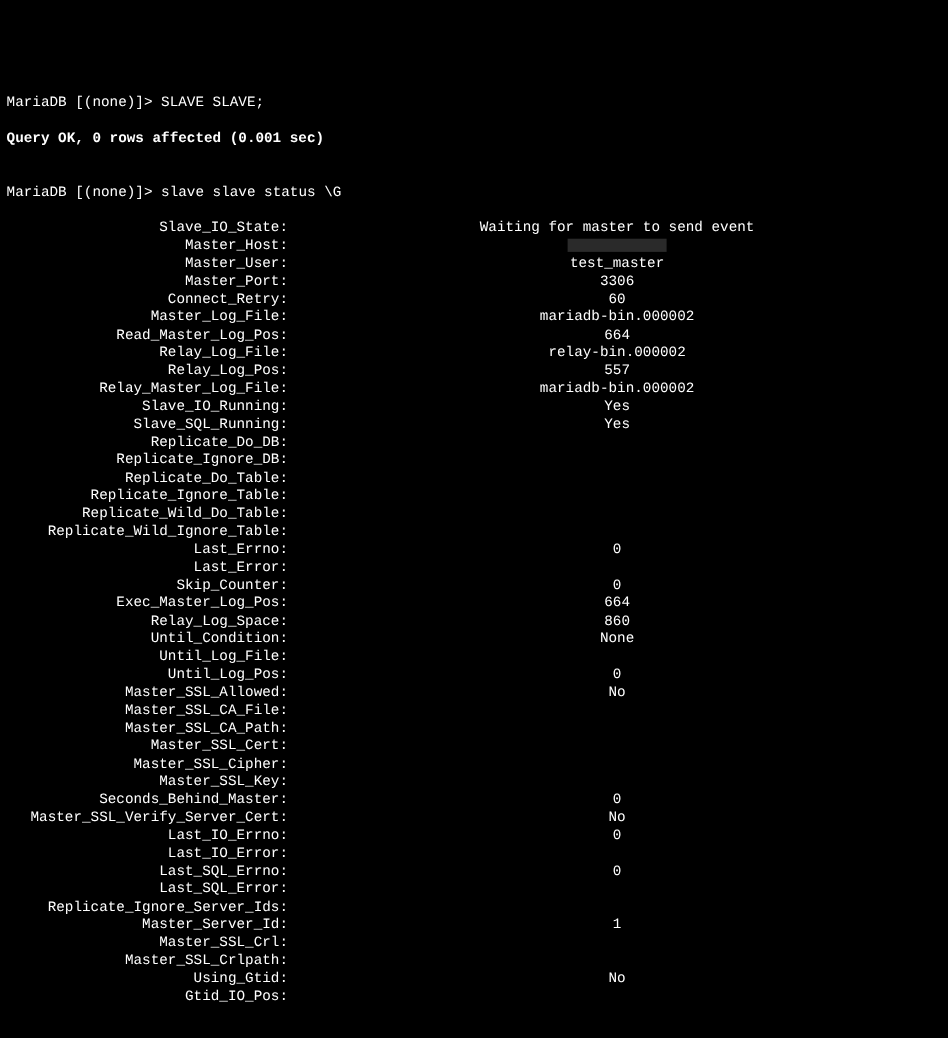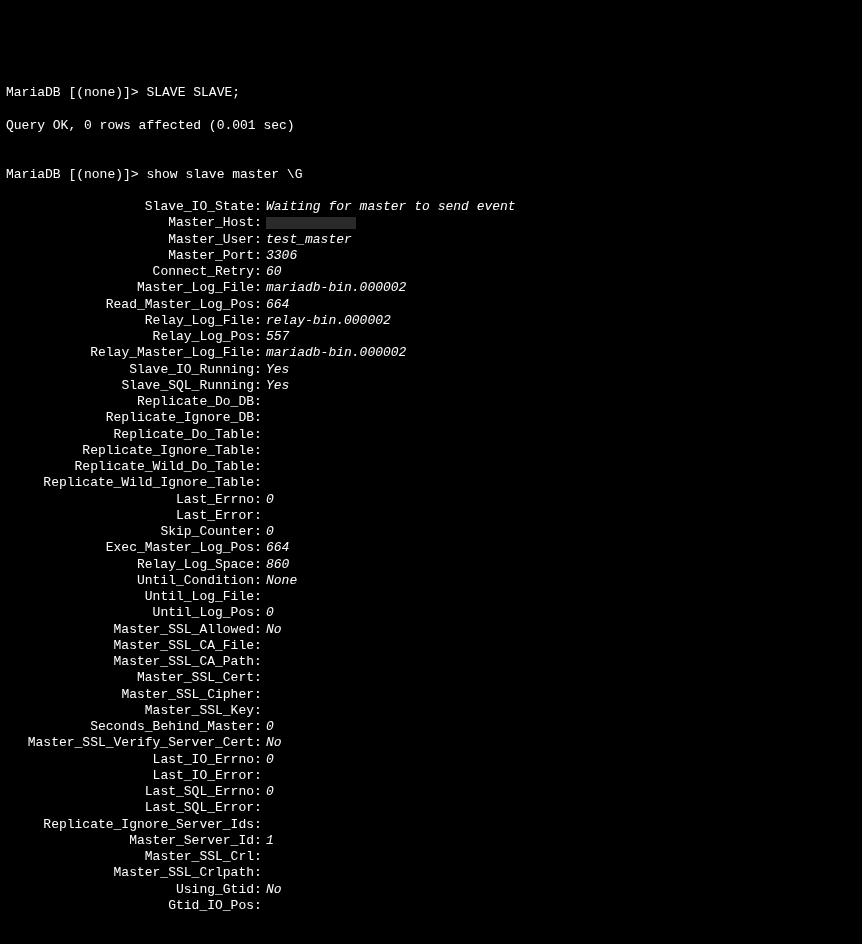--- a/index.html
+++ b/index.html
@@ -12,38 +12,37 @@
       color: #ffffff;
       font-family: "Courier New", Courier, monospace;
       font-size: 13px;
       line-height: 1.25;
       padding: 4px 6px;
       width: 862px;
       white-space: pre;
       overflow: hidden;
     }
     .bold {
-      font-weight: normal;
+      font-weight: bold;
     }
     .row {
       display: flex;
     }
     .label {
       width: 248px;
       text-align: right;
       padding-right: 0;
     }
     .sep {
       width: 12px;
       text-align: left;
     }
     .value {
       flex: 1;
-      text-align: left;
-      font-style: italic;
+      text-align: center;
     }
     .redacted {
       display: inline-block;
       width: 90px;
       height: 12px;
       background: #2a2a2a;
       vertical-align: middle;
     }
     #rows-container .row .value {
       white-space: pre;
@@ -51,19 +50,19 @@
   </style>
 </head>
 <body>
 
 
 
 <div>
 <div><span>MariaDB [(none)]&gt; </span><span>SLAVE SLAVE;</span></div>
 <div class="bold">Query OK, 0 rows affected (0.001 sec)</div>
 <div></div>
-<div><span>MariaDB [(none)]&gt; </span><span>show slave master \G</span></div>
+<div><span>MariaDB [(none)]&gt; </span><span>slave slave status \G</span></div>
 <div id="rows-container"><div class="row"><span class="label">Slave_IO_State</span><span class="sep">: </span><span class="value">Waiting for master to send event</span></div><div class="row"><span class="label">Master_Host</span><span class="sep">: </span><span class="value"><span class="redacted"></span></span></div><div class="row"><span class="label">Master_User</span><span class="sep">: </span><span class="value">test_master</span></div><div class="row"><span class="label">Master_Port</span><span class="sep">: </span><span class="value">3306</span></div><div class="row"><span class="label">Connect_Retry</span><span class="sep">: </span><span class="value">60</span></div><div class="row"><span class="label">Master_Log_File</span><span class="sep">: </span><span class="value">mariadb-bin.000002</span></div><div class="row"><span class="label">Read_Master_Log_Pos</span><span class="sep">: </span><span class="value">664</span></div><div class="row"><span class="label">Relay_Log_File</span><span class="sep">: </span><span class="value">relay-bin.000002</span></div><div class="row"><span class="label">Relay_Log_Pos</span><span class="sep">: </span><span class="value">557</span></div><div class="row"><span class="label">Relay_Master_Log_File</span><span class="sep">: </span><span class="value">mariadb-bin.000002</span></div><div class="row"><span class="label">Slave_IO_Running</span><span class="sep">: </span><span class="value">Yes</span></div><div class="row"><span class="label">Slave_SQL_Running</span><span class="sep">: </span><span class="value">Yes</span></div><div class="row"><span class="label">Replicate_Do_DB</span><span class="sep">: </span><span class="value"></span></div><div class="row"><span class="label">Replicate_Ignore_DB</span><span class="sep">: </span><span class="value"></span></div><div class="row"><span class="label">Replicate_Do_Table</span><span class="sep">: </span><span class="value"></span></div><div class="row"><span class="label">Replicate_Ignore_Table</span><span class="sep">: </span><span class="value"></span></div><div class="row"><span class="label">Replicate_Wild_Do_Table</span><span class="sep">: </span><span class="value"></span></div><div class="row"><span class="label">Replicate_Wild_Ignore_Table</span><span class="sep">: </span><span class="value"></span></div><div class="row"><span class="label">Last_Errno</span><span class="sep">: </span><span class="value">0</span></div><div class="row"><span class="label">Last_Error</span><span class="sep">: </span><span class="value"></span></div><div class="row"><span class="label">Skip_Counter</span><span class="sep">: </span><span class="value">0</span></div><div class="row"><span class="label">Exec_Master_Log_Pos</span><span class="sep">: </span><span class="value">664</span></div><div class="row"><span class="label">Relay_Log_Space</span><span class="sep">: </span><span class="value">860</span></div><div class="row"><span class="label">Until_Condition</span><span class="sep">: </span><span class="value">None</span></div><div class="row"><span class="label">Until_Log_File</span><span class="sep">: </span><span class="value"></span></div><div class="row"><span class="label">Until_Log_Pos</span><span class="sep">: </span><span class="value">0</span></div><div class="row"><span class="label">Master_SSL_Allowed</span><span class="sep">: </span><span class="value">No</span></div><div class="row"><span class="label">Master_SSL_CA_File</span><span class="sep">: </span><span class="value"></span></div><div class="row"><span class="label">Master_SSL_CA_Path</span><span class="sep">: </span><span class="value"></span></div><div class="row"><span class="label">Master_SSL_Cert</span><span class="sep">: </span><span class="value"></span></div><div class="row"><span class="label">Master_SSL_Cipher</span><span class="sep">: </span><span class="value"></span></div><div class="row"><span class="label">Master_SSL_Key</span><span class="sep">: </span><span class="value"></span></div><div class="row"><span class="label">Seconds_Behind_Master</span><span class="sep">: </span><span class="value">0</span></div><div class="row"><span class="label">Master_SSL_Verify_Server_Cert</span><span class="sep">: </span><span class="value">No</span></div><div class="row"><span class="label">Last_IO_Errno</span><span class="sep">: </span><span class="value">0</span></div><div class="row"><span class="label">Last_IO_Error</span><span class="sep">: </span><span class="value"></span></div><div class="row"><span class="label">Last_SQL_Errno</span><span class="sep">: </span><span class="value">0</span></div><div class="row"><span class="label">Last_SQL_Error</span><span class="sep">: </span><span class="value"></span></div><div class="row"><span class="label">Replicate_Ignore_Server_Ids</span><span class="sep">: </span><span class="value"></span></div><div class="row"><span class="label">Master_Server_Id</span><span class="sep">: </span><span class="value">1</span></div><div class="row"><span class="label">Master_SSL_Crl</span><span class="sep">: </span><span class="value"></span></div><div class="row"><span class="label">Master_SSL_Crlpath</span><span class="sep">: </span><span class="value"></span></div><div class="row"><span class="label">Using_Gtid</span><span class="sep">: </span><span class="value">No</span></div><div class="row"><span class="label">Gtid_IO_Pos</span><span class="sep">: </span><span class="value"></span></div></div>
 
 </div>
 
 
 
 
 </body></html>

